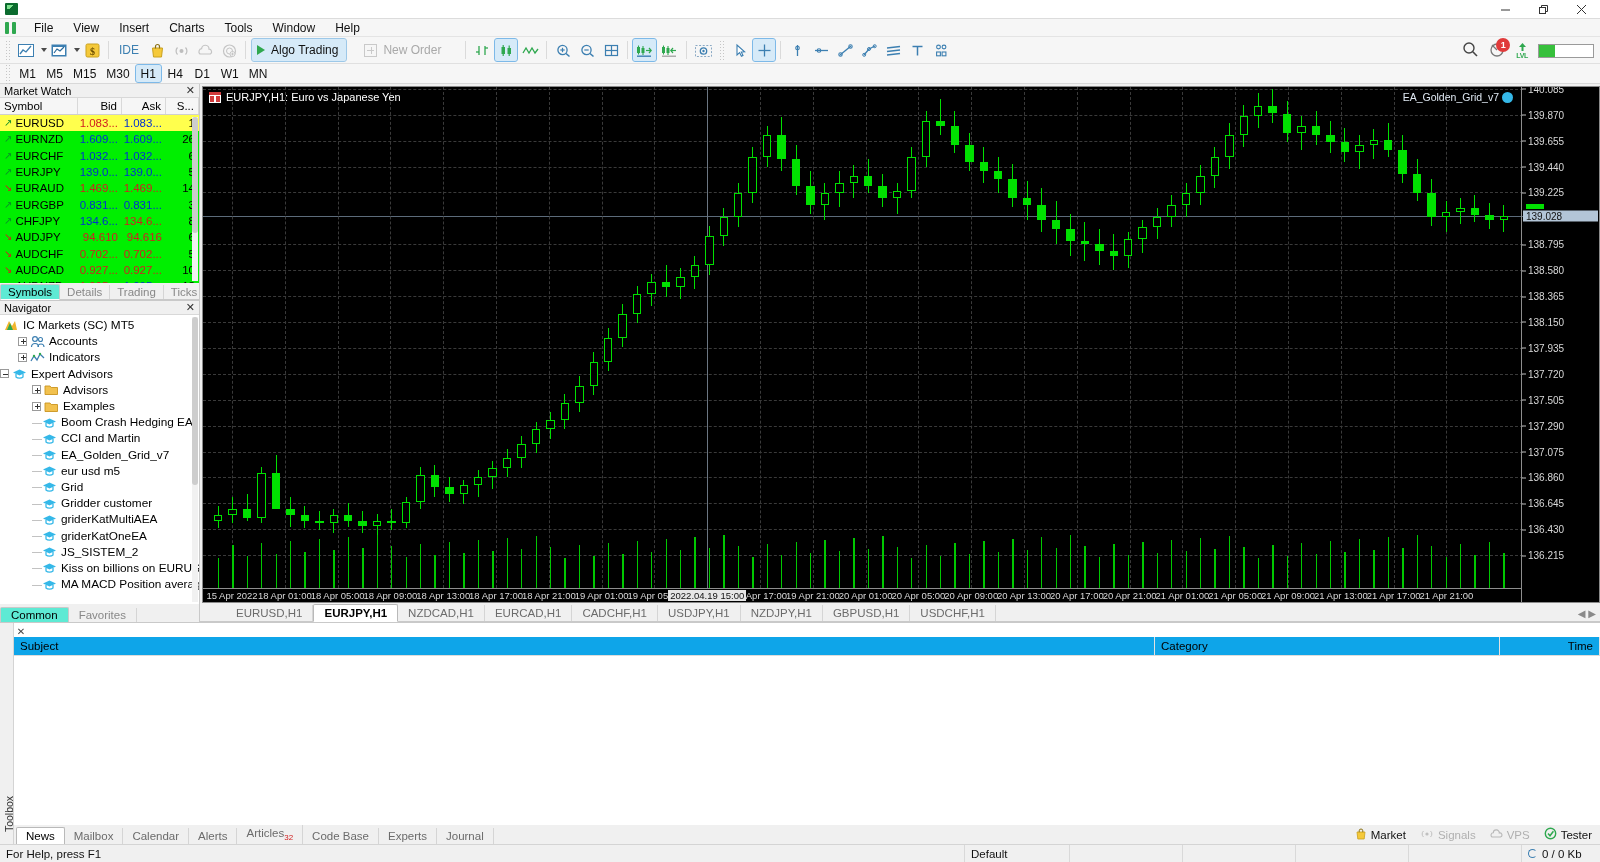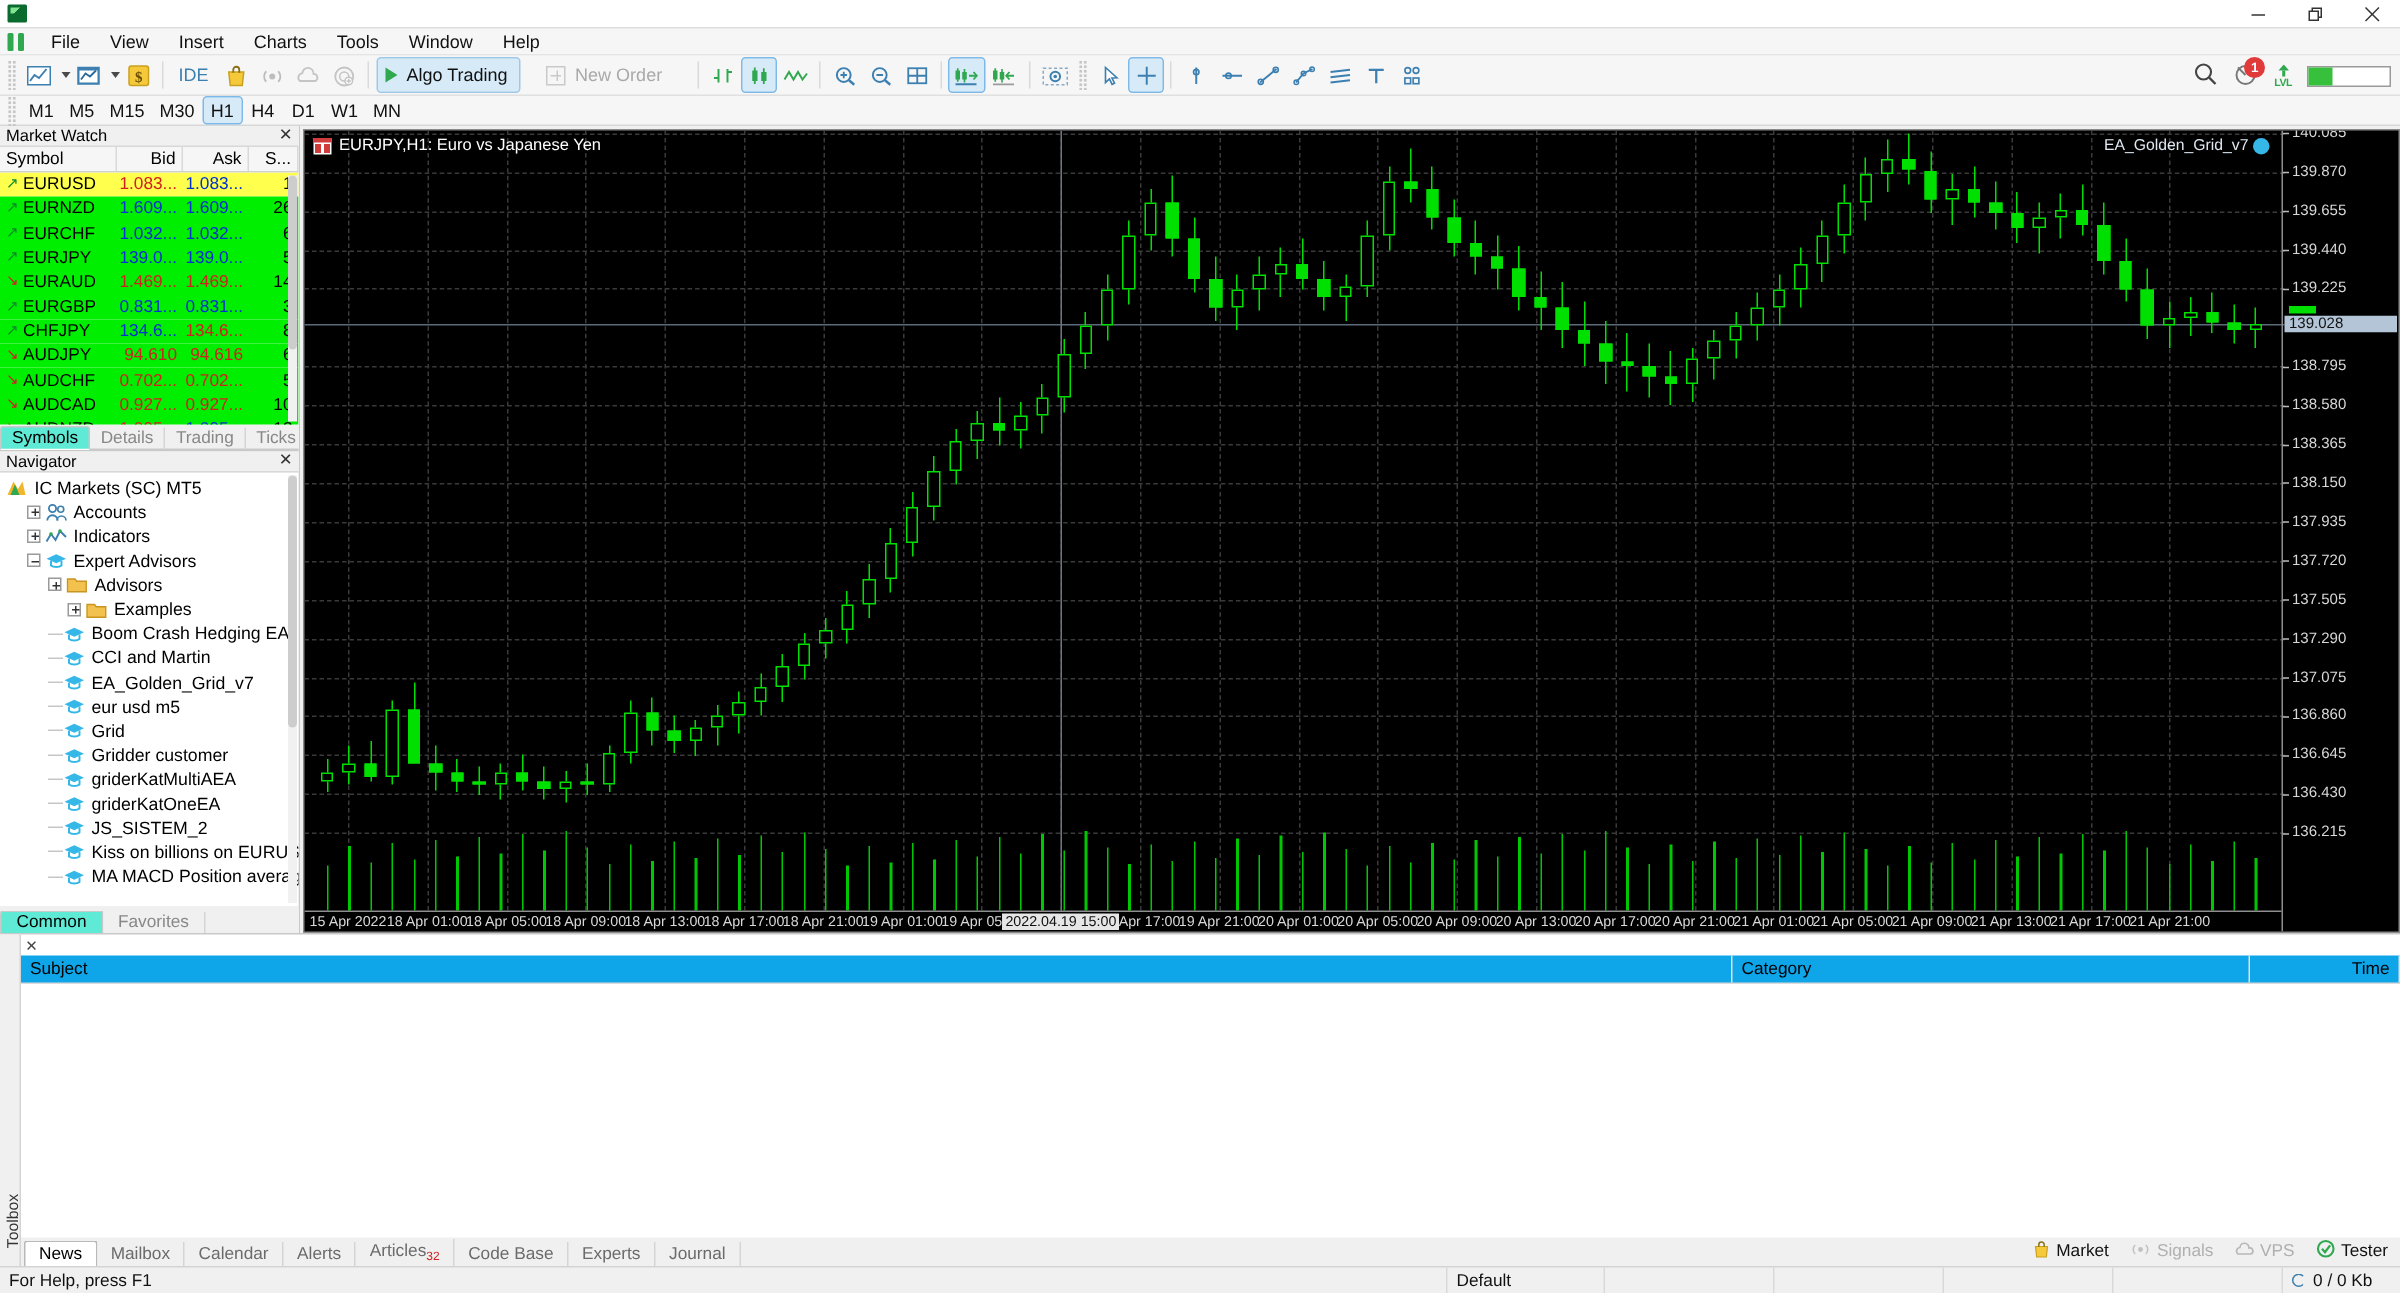--- a/index.html
+++ b/index.html
@@ -649,36 +649,36 @@
             </div>
             <div class="nv" style="padding-left: 18px;">
               <span class="exp plus"></span>
               <span class="ic"><svg width="15" height="13">
                   <polyline points="1,10 4,5 7,9 10,3 14,7" fill="none" stroke="#3c7fb1" stroke-width="1.3"></polyline>
                   <circle cx="4" cy="5" r="1.2" fill="#2fa84f"></circle>
                   <circle cx="10" cy="3" r="1.2" fill="#2fa84f"></circle>
                 </svg></span>
               <span>Indicators</span>
             </div>
-            <div class="nv" style="padding-left: 18px;">
+            <div class="nv" style="">
               <span class="exp"></span>
               <span class="ic"><svg width="15" height="13">
                   <path d="M1 5.5 L7.5 2.5 L14 5.5 L7.5 8.5 Z" fill="#35b8e8"></path>
                   <path d="M4 7 v3 a4 2 0 0 0 7 0 v-3" fill="none" stroke="#35b8e8" stroke-width="1.3"></path>
                 </svg></span>
               <span>Expert Advisors</span>
             </div>
             <div class="nv" style="padding-left: 32px;">
               <span class="exp plus"></span>
               <span class="ic"><svg width="15" height="13">
                   <path d="M1 3 h5 l1.2 1.5 h6.3 v7 h-12.5 z" fill="#f2c14e" stroke="#c9941f" stroke-width="0.9"></path>
                 </svg></span>
               <span>Advisors</span>
             </div>
-            <div class="nv" style="padding-left: 45px;">
+            <div class="nv" style="padding-left: 32px;">
               <span class="exp plus"></span>
               <span class="ic"><svg width="15" height="13">
                   <path d="M1 3 h5 l1.2 1.5 h6.3 v7 h-12.5 z" fill="#f2c14e" stroke="#c9941f" stroke-width="0.9"></path>
                 </svg></span>
               <span>Examples</span>
             </div>
             <div class="nv" style="padding-left: 32px;">
               <span class="dots">—</span>
               <span class="ic"><svg width="15" height="13">
                   <path d="M1 5.5 L7.5 2.5 L14 5.5 L7.5 8.5 Z" fill="#35b8e8"></path>
@@ -1144,20 +1144,32 @@
             <div class="time-tick" style="left: 979.44px;">21 Apr 01:00</div>
             <div class="time-tick" style="left: 1032.24px;">21 Apr 05:00</div>
             <div class="time-tick" style="left: 1085.04px;">21 Apr 09:00</div>
             <div class="time-tick" style="left: 1137.84px;">21 Apr 13:00</div>
             <div class="time-tick" style="left: 1190.64px;">21 Apr 17:00</div>
             <div class="time-tick" style="left: 1243.44px;">21 Apr 21:00</div>
             <div class="time-now" style="left: 504.24px;">2022.04.19 15:00</div>
           </div>
       </div>
 
+      <div class="chart-tabs" id="chart-tabs">
+        <div class="ctab">EURUSD,H1</div>
+          <div class="ctab active">EURJPY,H1</div>
+          <div class="ctab">NZDCAD,H1</div>
+          <div class="ctab">EURCAD,H1</div>
+          <div class="ctab">CADCHF,H1</div>
+          <div class="ctab">USDJPY,H1</div>
+          <div class="ctab">NZDJPY,H1</div>
+          <div class="ctab">GBPUSD,H1</div>
+          <div class="ctab">USDCHF,H1</div>
+          <div class="ctab-nav">◀&nbsp;▶</div>
+      </div>
     </div>
   </div>
 
   <div class="toolbox">
     <div class="tb-side">
       <span>Toolbox</span>
     </div>
     <div class="tb-main">
       <div style="display:flex;">
         <div class="tb-close">✕</div>

